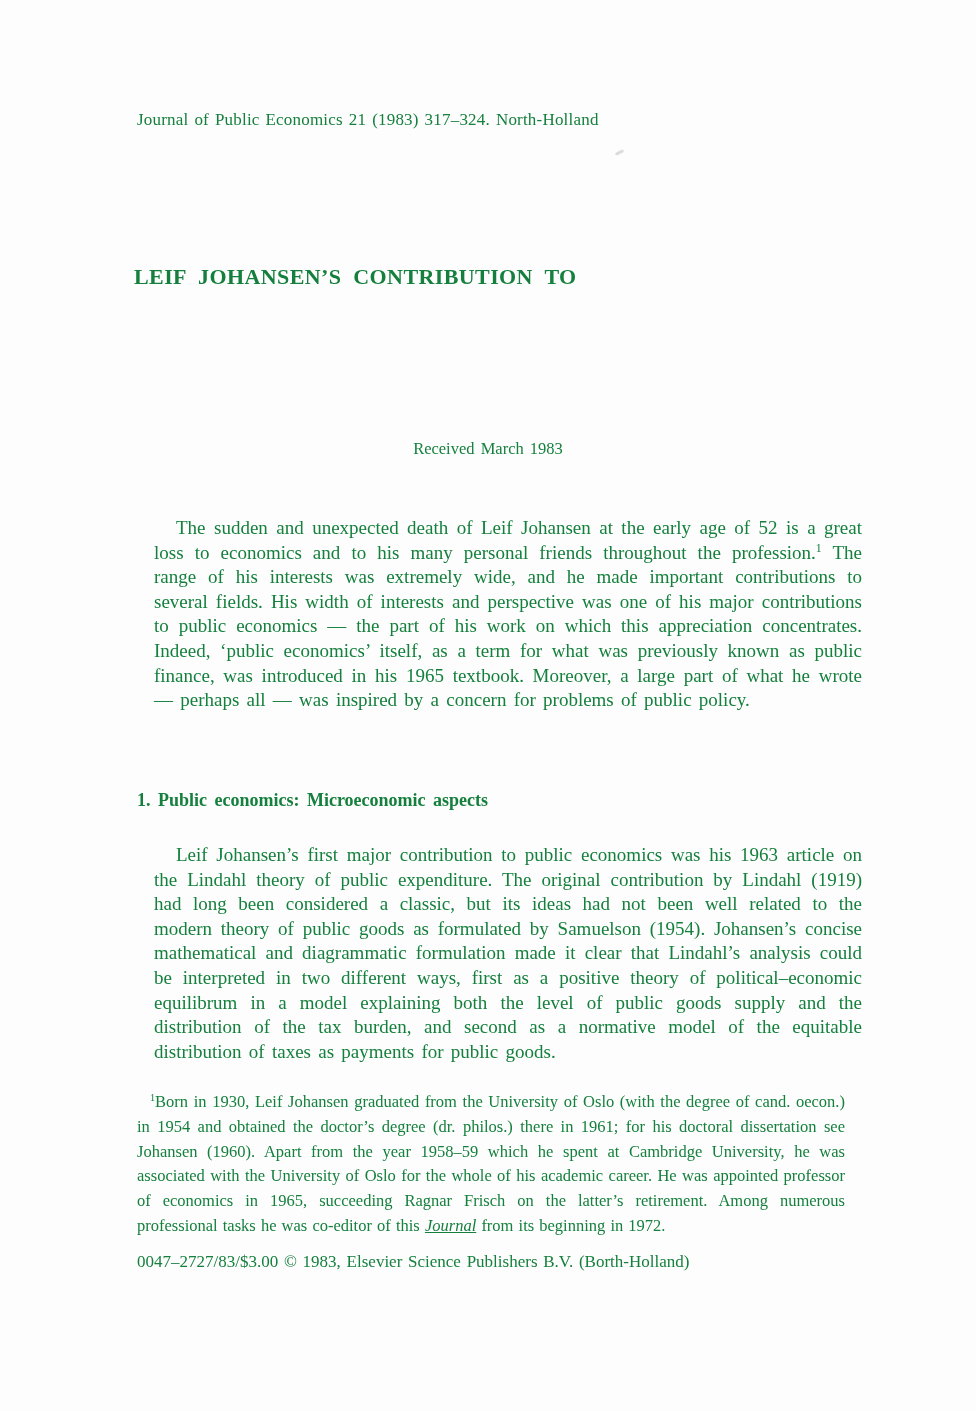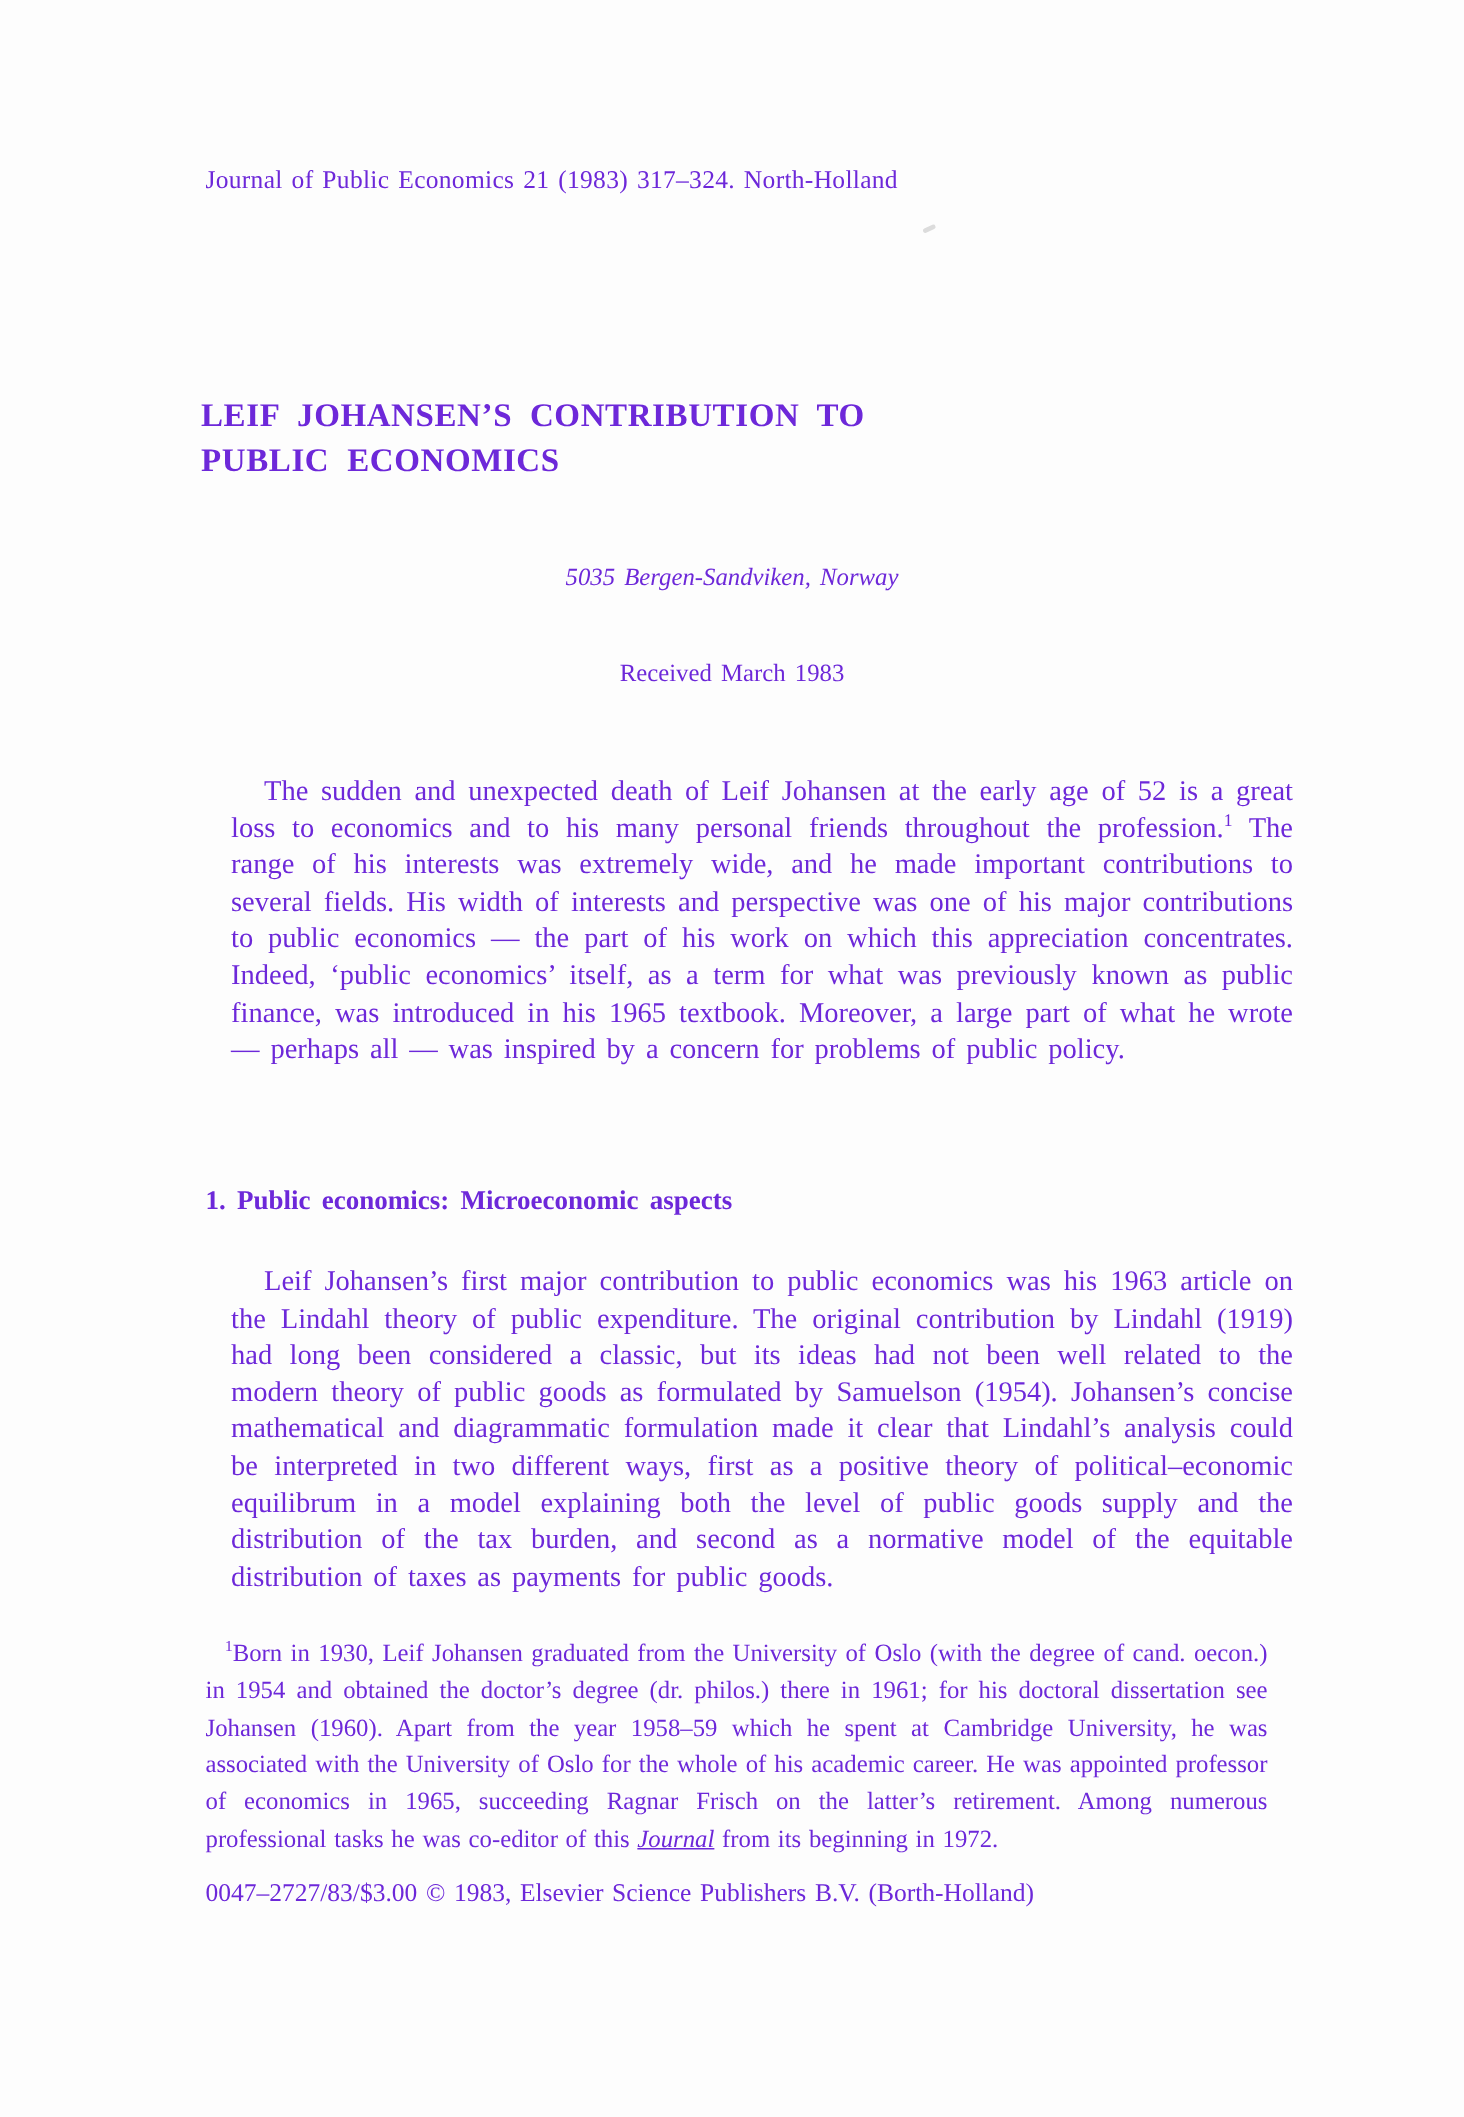--- a/index.html
+++ b/index.html
@@ -2,21 +2,21 @@
 <html><head>
 <meta charset="utf-8">
 <style>
   html, body { margin: 0; padding: 0; background: #ffffff; }
   .page {
     position: relative;
     width: 976px;
     height: 1411px;
     background: #fdfdfd;
     font-family: "Liberation Serif", "DejaVu Serif", serif;
-    color: #6d28d9;
+    color: #15803d;
     overflow: hidden;
   }
   .journal-line {
     position: absolute; left: 137px; top: 110px;
     font-size: 17px; letter-spacing: 0.2px; word-spacing: 1.5px;
   }
   .artifact {
     position: absolute; left: 615px; top: 151px;
     width: 9px; height: 3px; background: #dcdcdc;
     transform: rotate(-25deg); border-radius: 2px;
@@ -68,26 +68,24 @@
 <body>
 
 <div class="page">
 
   <div class="journal-line">Journal of Public Economics 21 (1983) 317–324. North-Holland</div>
 
   <div class="artifact"></div>
 
   <h1 class="title">
     <span class="tline">LEIF JOHANSEN’S CONTRIBUTION TO</span>
-    <span class="tline">PUBLIC ECONOMICS</span>
   </h1>
 
 
   <div class="affiliation">
-    <span class="aline">5035 Bergen-Sandviken, Norway</span>
   </div>
 
   <div class="received">Received March 1983</div>
 
   <p class="body para1"><span>The sudden and unexpected death of Leif Johansen at the early age of 52 is a great loss to economics and to his many personal friends throughout the profession.</span><sup class="fnmark">1</sup><span> The range of his interests was extremely wide, and he made important contributions to several fields. His width of interests and perspective was one of his major contributions to public economics — the part of his work on which this appreciation concentrates. Indeed, ‘public economics’ itself, as a term for what was previously known as public finance, was introduced in his 1965 textbook. Moreover, a large part of what he wrote — perhaps all — was inspired by a concern for problems of public policy.</span></p>
 
   <h2 class="section-heading">1. Public economics: Microeconomic aspects</h2>
 
   <p class="body para2">Leif Johansen’s first major contribution to public economics was his 1963 article on the Lindahl theory of public expenditure. The original contribution by Lindahl (1919) had long been considered a classic, but its ideas had not been well related to the modern theory of public goods as formulated by Samuelson (1954). Johansen’s concise mathematical and diagrammatic formulation made it clear that Lindahl’s analysis could be interpreted in two different ways, first as a positive theory of political–economic equilibrum in a model explaining both the level of public goods supply and the distribution of the tax burden, and second as a normative model of the equitable distribution of taxes as payments for public goods.</p>
 

